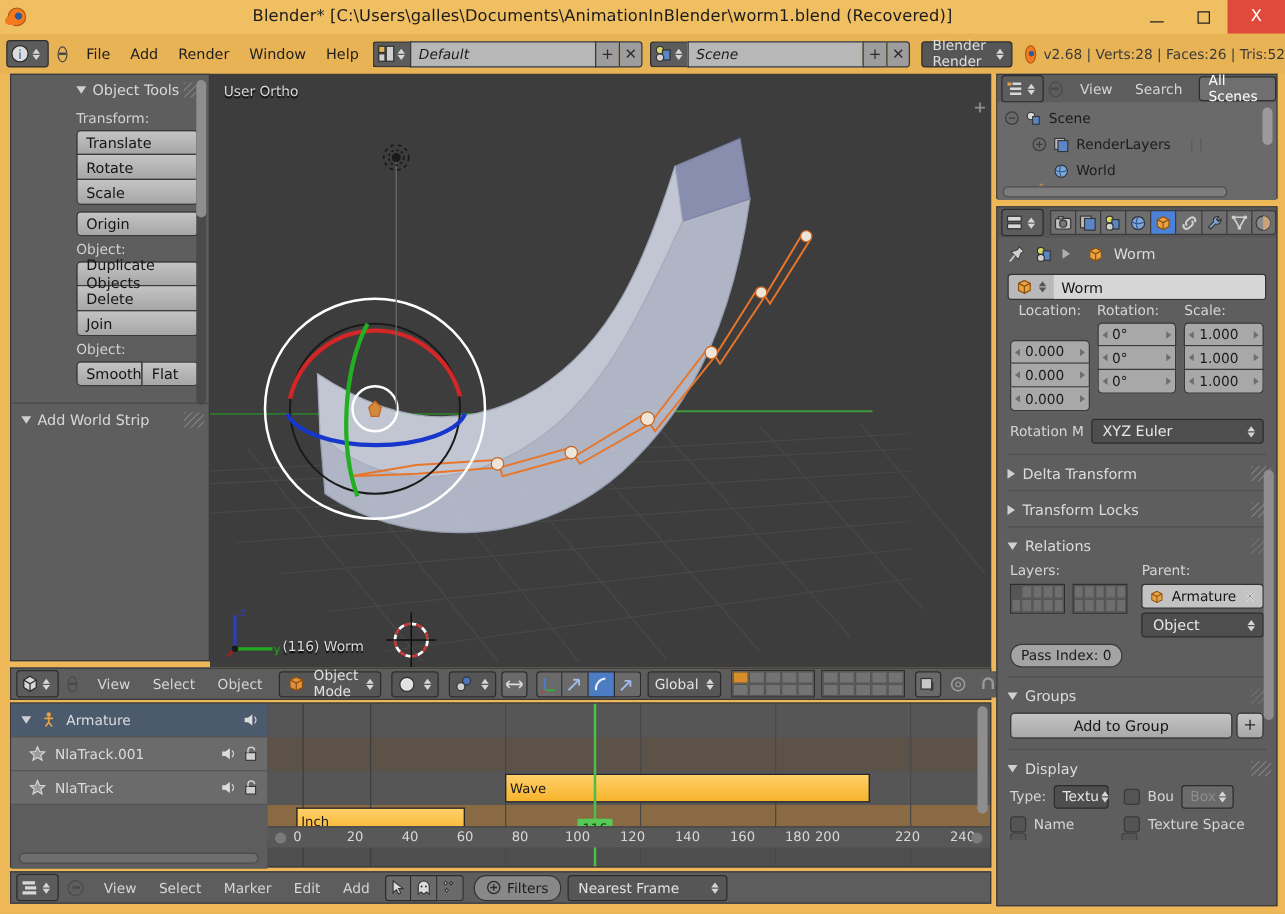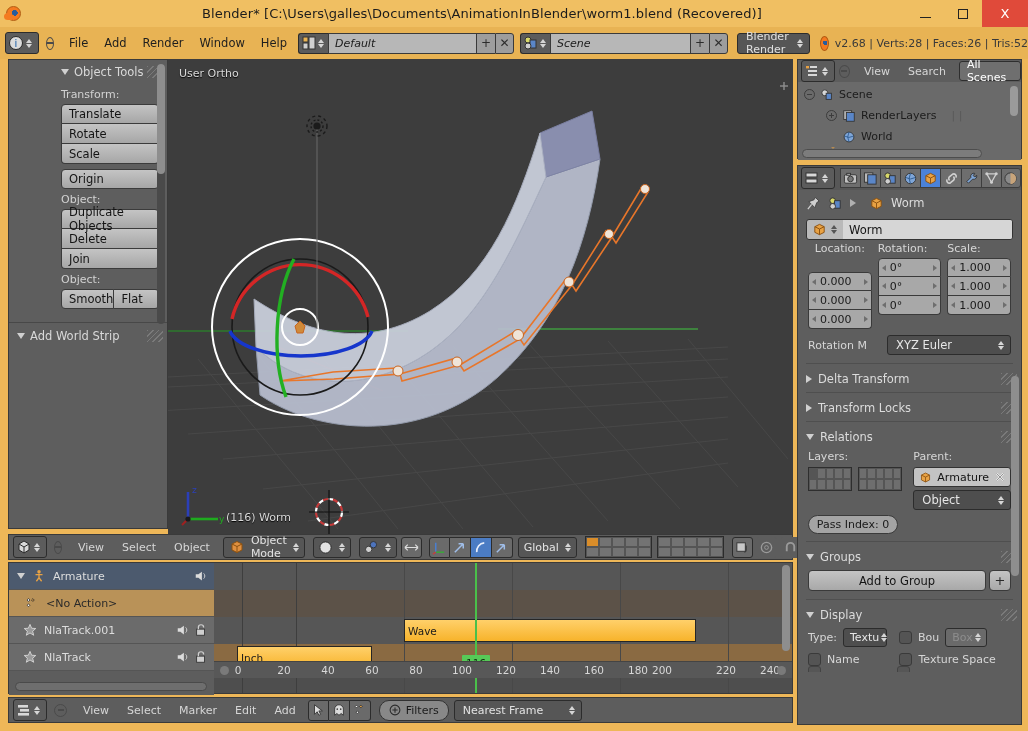--- a/index.html
+++ b/index.html
@@ -637,28 +637,20 @@
           <circle cx="8" cy="3" r="2" fill="#e8a244"></circle>
           <path d="M8 5 V10 M4 6.5 H12 M8 10 L5 14 M8 10 L11 14" stroke="#e8a244" stroke-width="1.5" fill="none"></path>
         </svg>
         <span>Armature</span>
         <span class="chan-right">
           <svg width="14" height="14" viewBox="0 0 16 16">
             <path d="M2 6 H5 L9 3 V13 L5 10 H2 Z" fill="#dcdcdc"></path>
             <path d="M11 5 a4 4 0 0 1 0 6" stroke="#dcdcdc" fill="none"></path>
           </svg>
         </span>
-      </div>
-      <div class="nla-chan noaction">
-        <svg width="14" height="14" viewBox="0 0 16 16">
-          <path d="M4 3 l1.6 1.6 L4 6.2 L2.4 4.6 Z" fill="#fff" stroke="#333"></path>
-          <path d="M9 3 l1.6 1.6 L9 6.2 L7.4 4.6 Z" fill="#e8a244" stroke="#333"></path>
-          <path d="M4 9 l1.6 1.6 L4 12.2 L2.4 10.6 Z" fill="#fff" stroke="#333"></path>
-        </svg>
-        <span>&lt;No Action&gt;</span>
       </div>
       <div class="nla-chan track">
         <svg width="14" height="14" viewBox="0 0 16 16">
           <path d="M8 1.6 L9.9 6 L14.6 6.3 L11 9.4 L12.2 14 L8 11.4 L3.8 14 L5 9.4 L1.4 6.3 L6.1 6 Z" fill="#9a9a9a" stroke="#d8d8d8" stroke-width="1"></path>
         </svg>
         <span>NlaTrack.001</span>
         <span class="chan-right">
           <svg width="14" height="14" viewBox="0 0 16 16">
             <path d="M2 6 H5 L9 3 V13 L5 10 H2 Z" fill="#dcdcdc"></path>
             <path d="M11 5 a4 4 0 0 1 0 6" stroke="#dcdcdc" fill="none"></path>
@@ -1009,21 +1001,21 @@
           <div class="numfield">
               <i class="la"></i>
               <span>1.000</span>
               <i class="ra"></i>
             </div>
         </div>
       </div>
     </div>
     <div style="display:flex;align-items:center;gap:6px;padding:6px 10px 0 10px;">
       <span class="col-label">Rotation M</span>
-      <div class="dropdown" style="flex:1;margin-left:14px;">
+      <div class="dropdown" style="flex:1;">
         <span class="lbl">XYZ Euler</span>
         <span class="spinner-arrows">
             <i class="up"></i>
             <i class="dn"></i>
           </span>
       </div>
     </div>
 
     <div class="sec-line" style="margin-top:8px"></div>
     <div class="sec-hdr">

